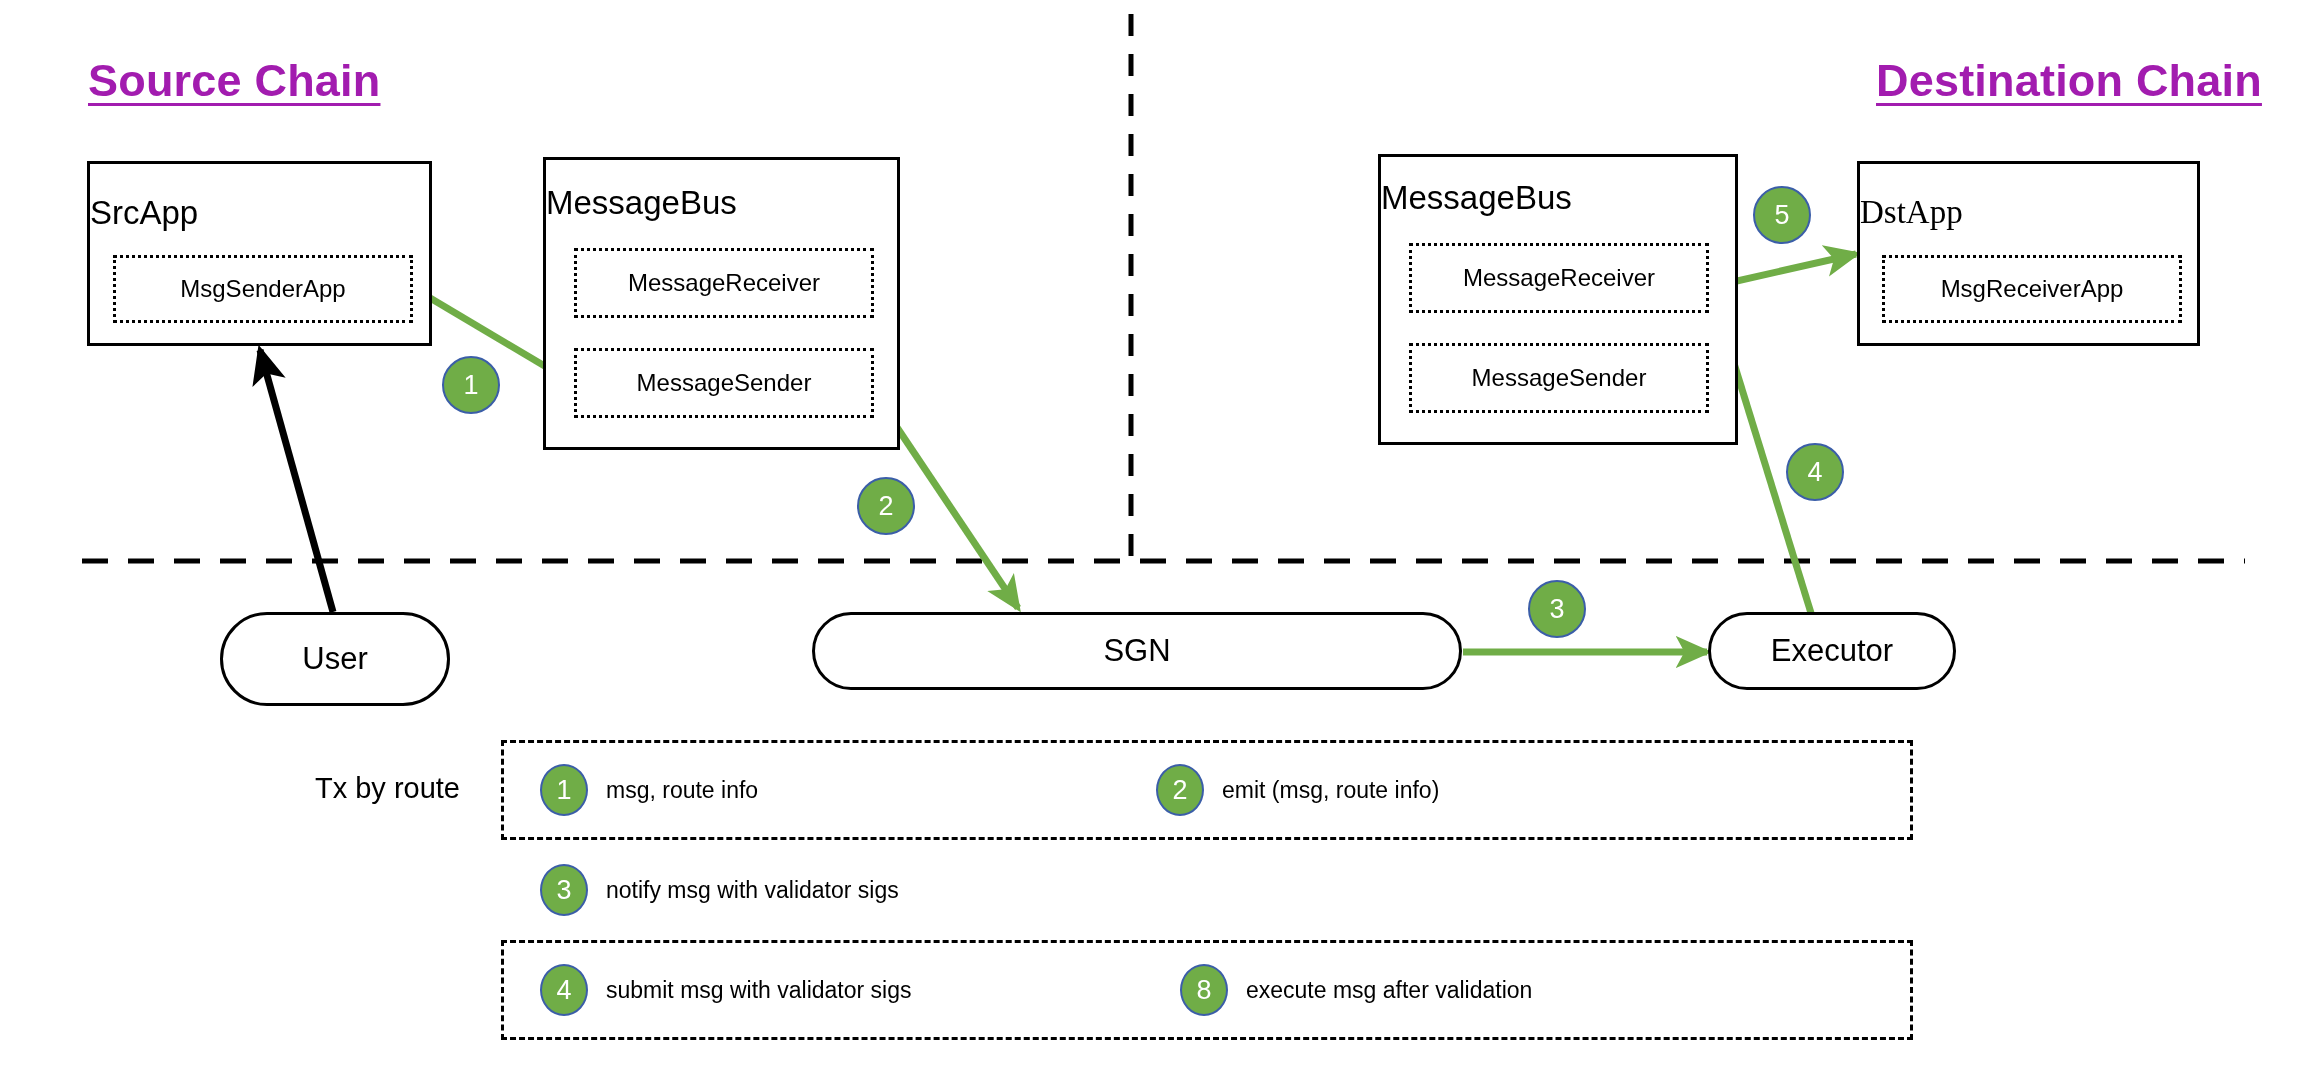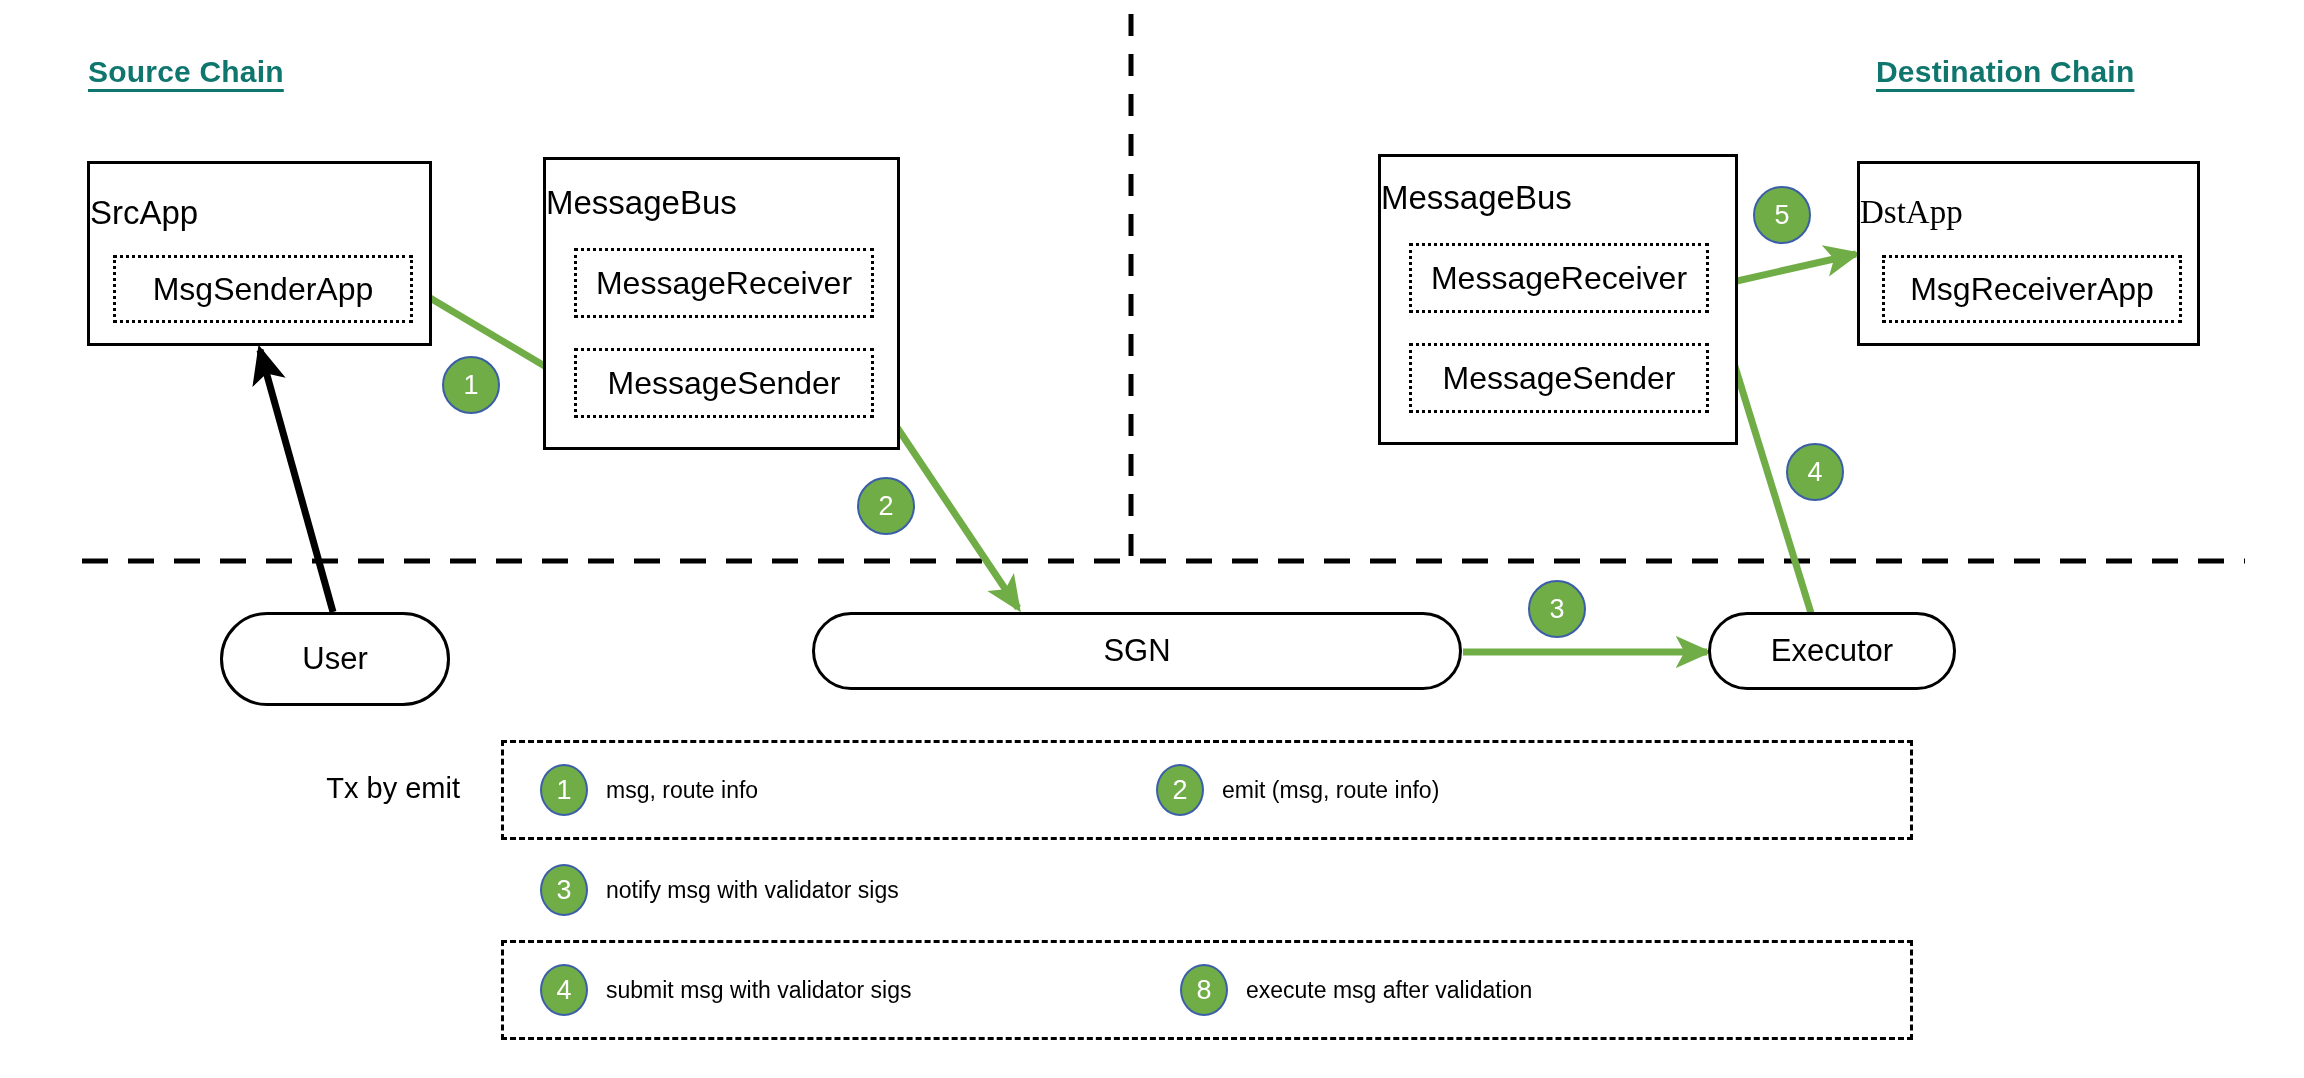--- a/index.html
+++ b/index.html
@@ -20,23 +20,23 @@
     left: 0;
     top: 0;
     width: 2304px;
     height: 1078px;
     pointer-events: none;
   }
 
   
   .chain-title {
     position: absolute;
-    color: #0f766e;
+    color: #a21caf;
     font-weight: bold;
-    font-size: 30px;
+    font-size: 45px;
     letter-spacing: 0.2px;
     text-decoration: underline;
     text-underline-offset: 7px;
     text-decoration-thickness: 3px;
     white-space: nowrap;
   }
 
   
   .box {
     position: absolute;
@@ -58,21 +58,21 @@
   .dotted-box {
     position: absolute;
     box-sizing: border-box;
     border: 3px dotted #000000;
     background: transparent;
     display: flex;
     align-items: center;
     justify-content: center;
   }
   .dotted-box span {
-    font-size: 32px;
+    font-size: 24px;
     color: #000000;
     white-space: nowrap;
   }
 
   
   .pill {
     position: absolute;
     box-sizing: border-box;
     border: 3px solid #000000;
     border-radius: 999px;
@@ -228,21 +228,21 @@
   <div class="badge" style="left:442px; top:356px; width:58px; height:58px;">1</div>
 
   <div class="badge" style="left:857px; top:477px; width:58px; height:58px;">2</div>
 
   <div class="badge" style="left:1528px; top:580px; width:58px; height:58px;">3</div>
 
   <div class="badge" style="left:1786px; top:443px; width:58px; height:58px;">4</div>
 
   <div class="badge" style="left:1753px; top:186px; width:58px; height:58px;">5</div>
 
-  <div class="legend-label" style="left:200px; top:772px; width:260px;">Tx by emit</div>
+  <div class="legend-label" style="left:200px; top:772px; width:260px;">Tx by route</div>
 
 
   <div class="legend-box" style="left:501px; top:740px; width:1412px; height:100px;"></div>
 
   <div class="legend-entry" style="left:540px; top:764px;">
     <div class="legend-badge">1</div>
     <div class="legend-text">msg, route info</div>
   </div>
 
   <div class="legend-entry" style="left:1156px; top:764px;">

